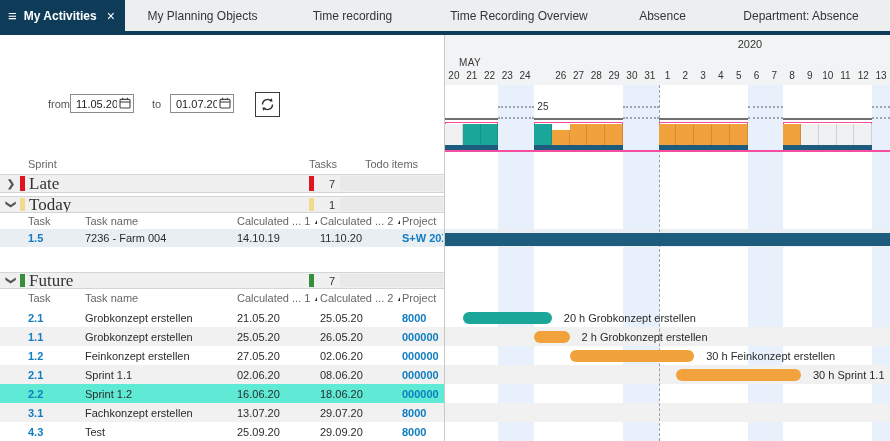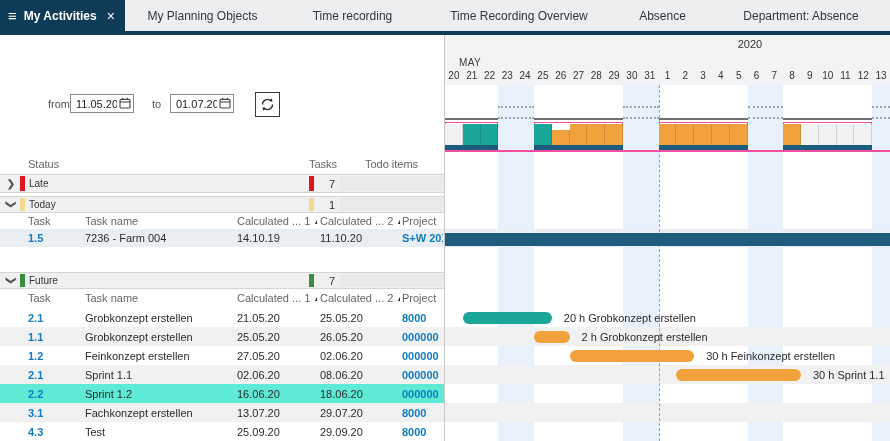--- a/index.html
+++ b/index.html
@@ -28,21 +28,21 @@
   .thead { color:#666; }
   .c-status-h { left:28px; width:200px; }
   .c-tasks-h  { left:260px; width:77px; justify-content:flex-end; }
   .c-todo-h   { left:340px; width:103px; justify-content:center; }
   .grow { background:#f0f0f0; border-top:1px solid #d4d4d4; border-bottom:1px solid #d4d4d4; cursor:pointer; }
   .chev { position:absolute; left:4px; top:0; bottom:0; width:14px; display:flex; align-items:center; justify-content:center;
           color:#555; font-size:10px; font-weight:700; cursor:pointer; }
   .chev.open { transform:rotate(90deg); }
   .strip1 { position:absolute; left:20px; top:1px; bottom:1px; width:5px; }
   .strip2 { position:absolute; left:309px; top:1px; bottom:1px; width:5px; }
-  .c-gname { left:29px; width:200px; color:#333; font-size:10px; }
+  .c-gname { left:29px; width:200px; color:#333; font-size:17px;font-family:Liberation Serif, serif; }
   .c-count { left:315px; width:20px; justify-content:flex-end; color:#333; }
   .todocell { position:absolute; left:340px; top:1px; bottom:1px; width:103px; background:#e9e9e9; }
   .subhead { color:#666; }
   .c-task { left:28px; width:52px; }
   .c-name { left:85px; width:148px; }
   .c-c1   { left:237px; width:80px; }
   .c-c2   { left:320px; width:80px; }
   .c-proj { left:402px; width:41px; }
   .sortic { font-size:7px; color:#222; margin-left:3px; }
   .link { color:#0f7dbf; font-weight:700; }
@@ -113,21 +113,21 @@
     <button class="refreshbtn">
       <svg width="17" height="17" viewBox="0 0 18 18">
         <path d="M14.3 9a5.3 5.3 0 0 1-9.3 3.5" fill="none" stroke="#2b2b2b" stroke-width="1.5"></path>
         <path d="M3.7 9a5.3 5.3 0 0 1 9.3-3.5" fill="none" stroke="#2b2b2b" stroke-width="1.5"></path>
         <polygon points="13.6,2.4 14.3,6.2 10.8,5.1" fill="#2b2b2b"></polygon>
         <polygon points="4.4,15.6 3.7,11.8 7.2,12.9" fill="#2b2b2b"></polygon>
       </svg>
     </button>
 
     <div class="trow thead" style="top:120px;height:17px;">
-      <span class="cell c-status-h">Status</span>
+      <span class="cell c-status-h">Sprint</span>
       <span class="cell c-tasks-h">Tasks</span>
       <span class="cell c-todo-h">Todo items</span>
     </div>
 
   <div class="trow grow" style="top: 139px; height: 19px;">
         <div class="chev">❯</div>
         <div class="strip1" style="background: rgb(224, 22, 31);"></div>
         <div class="cell c-gname">Late</div>
         <div class="strip2" style="background: rgb(224, 22, 31);"></div>
         <div class="cell c-count">7</div>
@@ -224,21 +224,21 @@
   <div class="gantt">
     <div class="g-head">
       <span class="g-year">2020</span>
       <span class="g-month">MAY</span>
 
     <div class="g-day" style="left: 0px; width: 17.8px;">20</div>
         <div class="g-day" style="left: 17.8px; width: 17.8px;">21</div>
         <div class="g-day" style="left: 35.6px; width: 17.8px;">22</div>
         <div class="g-day" style="left: 53.4px; width: 17.8px;">23</div>
         <div class="g-day" style="left: 71.2px; width: 17.8px;">24</div>
-        <div class="g-day" style="left: 89px; width: 17.8px;">25</div>
+        <div class="g-day" style="left: 89px; width: 17.8px; margin-top: 31px;">25</div>
         <div class="g-day" style="left: 106.8px; width: 17.8px;">26</div>
         <div class="g-day" style="left: 124.6px; width: 17.8px;">27</div>
         <div class="g-day" style="left: 142.4px; width: 17.8px;">28</div>
         <div class="g-day" style="left: 160.2px; width: 17.8px;">29</div>
         <div class="g-day" style="left: 178px; width: 17.8px;">30</div>
         <div class="g-day" style="left: 195.8px; width: 17.8px;">31</div>
         <div class="g-day" style="left: 213.6px; width: 17.8px;">1</div>
         <div class="g-day" style="left: 231.4px; width: 17.8px;">2</div>
         <div class="g-day" style="left: 249.2px; width: 17.8px;">3</div>
         <div class="g-day" style="left: 267px; width: 17.8px;">4</div>

